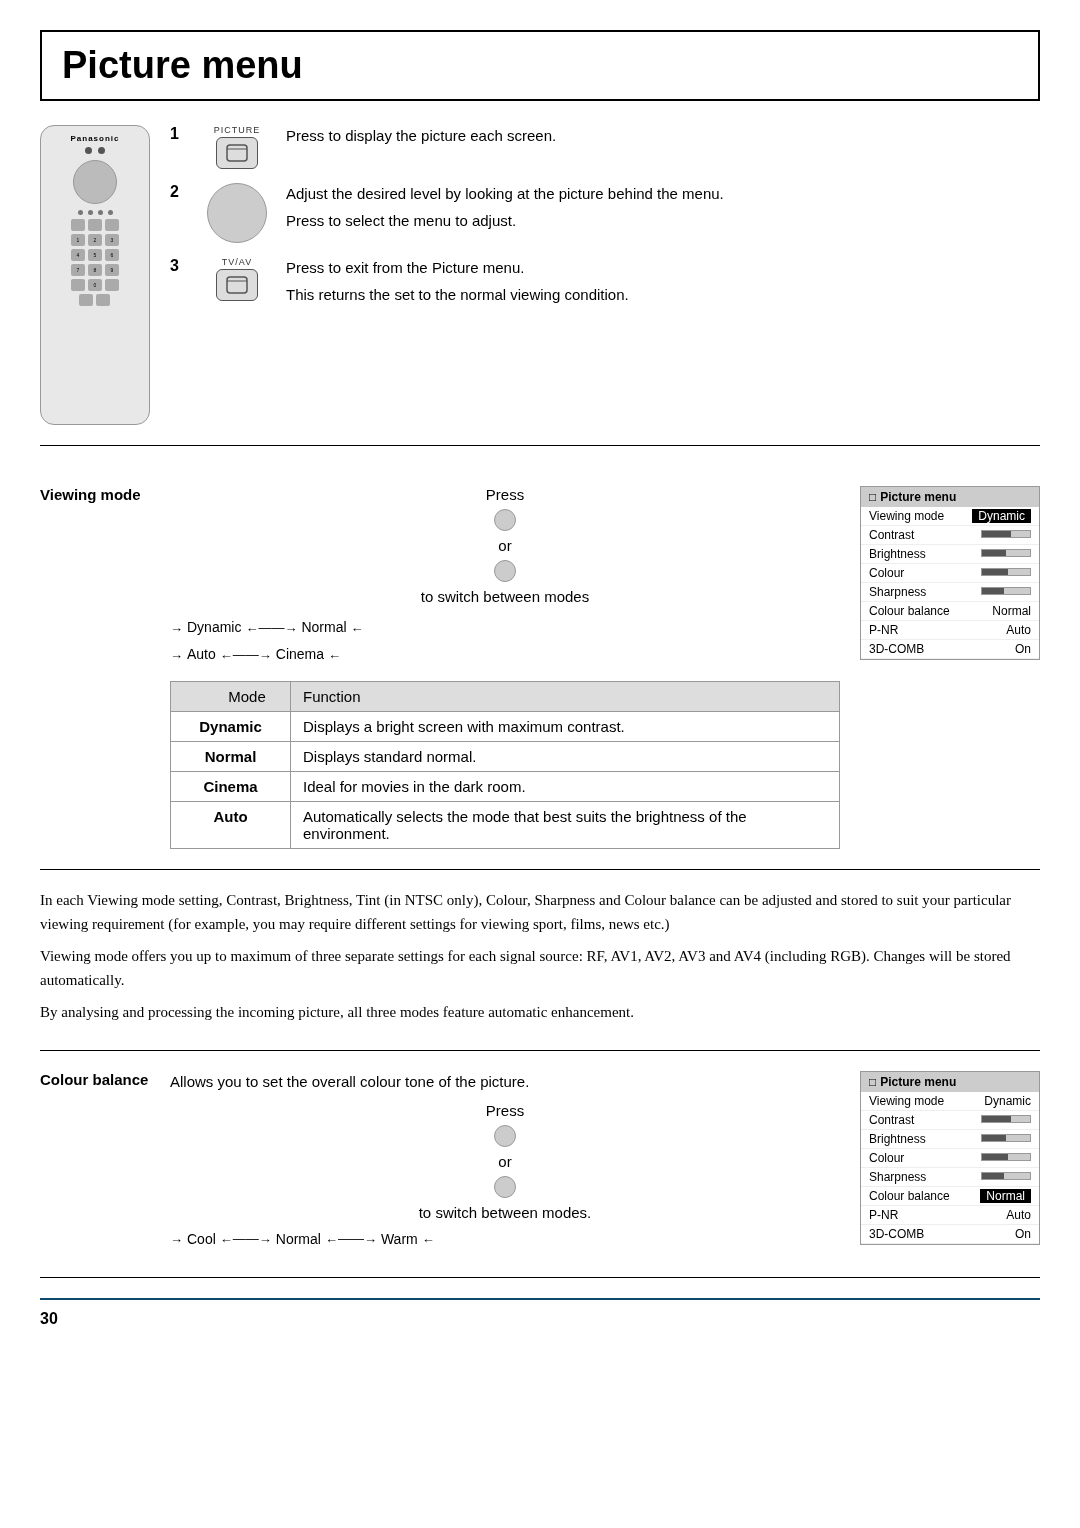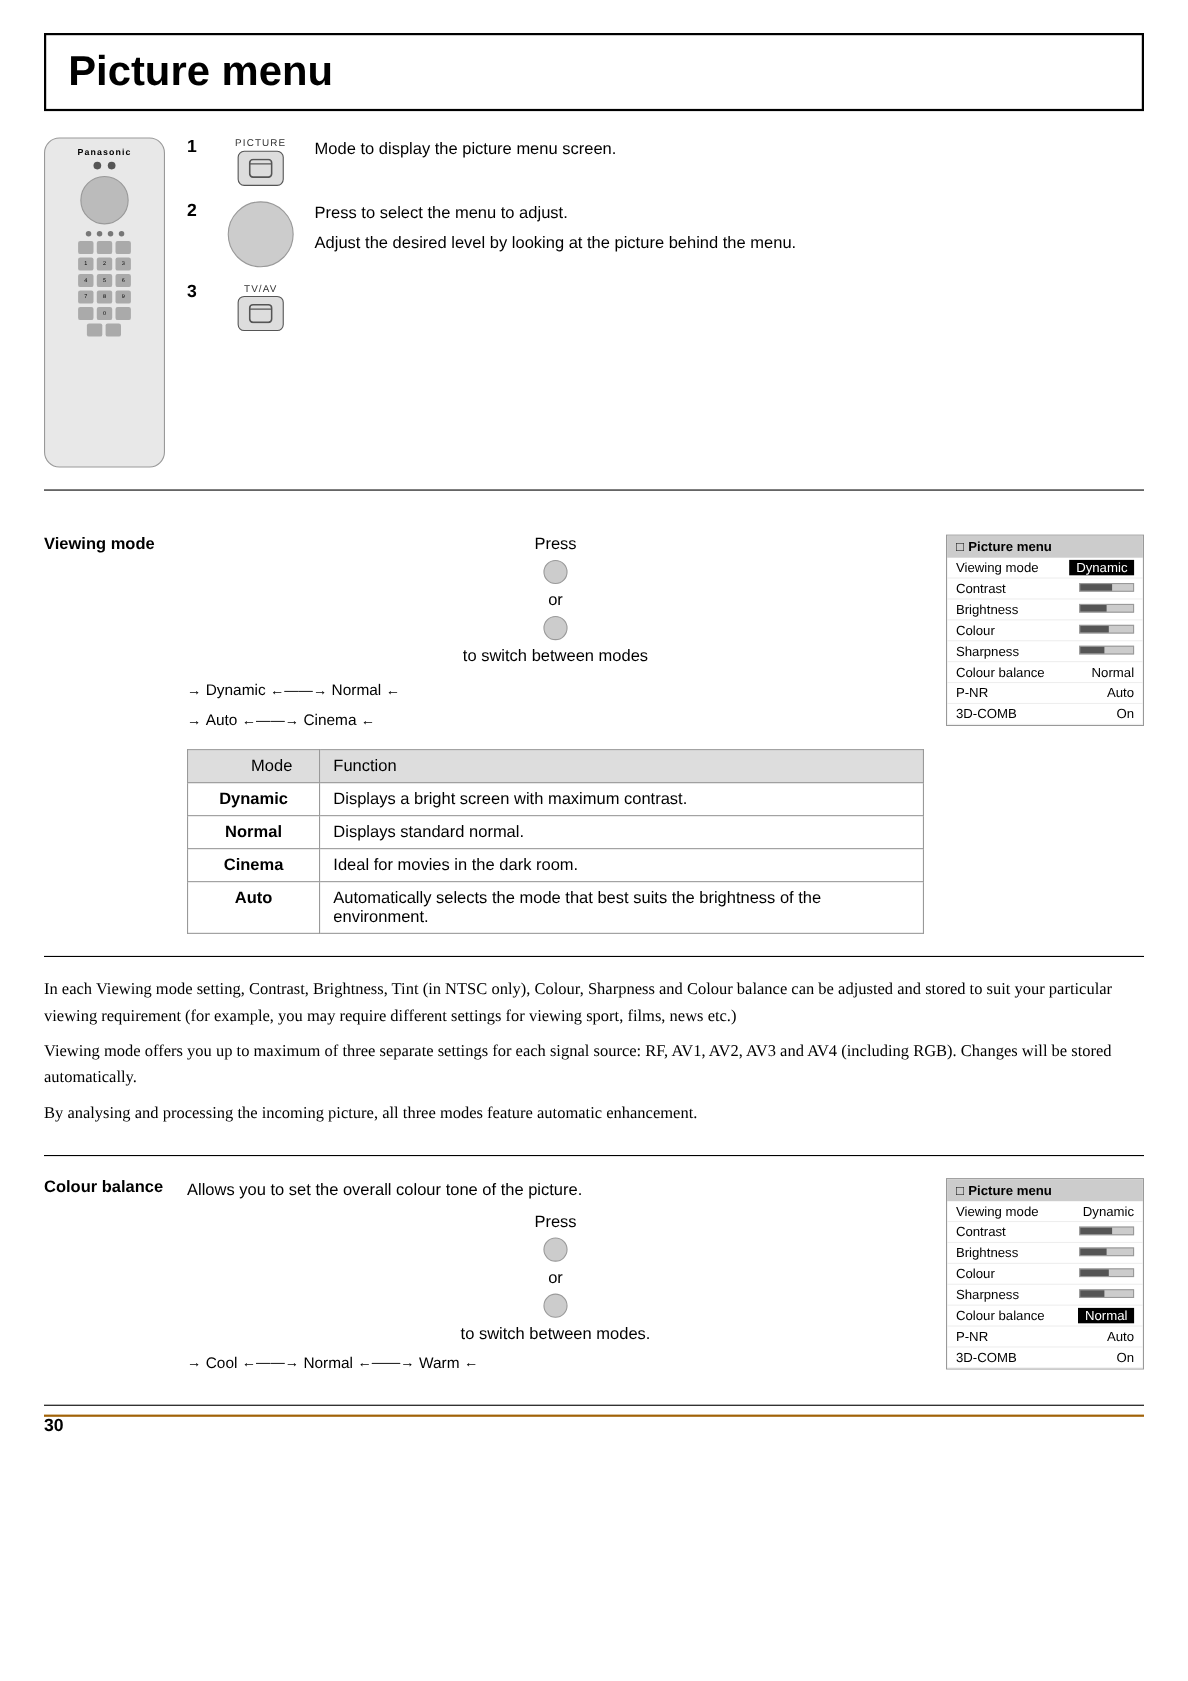--- a/index.html
+++ b/index.html
@@ -388,45 +388,49 @@
       <div class="step-icon">
         <span class="step-icon-label">PICTURE</span>
         <div class="picture-btn">
           <svg width="22" height="18" viewBox="0 0 22 18">
             <rect x="1" y="1" width="20" height="16" rx="3" fill="none" stroke="#555" stroke-width="1.5"></rect>
             <line x1="1" y1="5" x2="21" y2="5" stroke="#555" stroke-width="1"></line>
           </svg>
         </div>
       </div>
       <div class="step-text">
-        <span>Mode to display the picture menu screen.</span>
+        <span>Press to display the picture each screen.</span>
       </div>
     </div>
 
     <div class="step">
       <span class="step-num">2</span>
       <div class="step-icon">
         <div class="nav-btn-big"></div>
       </div>
       <div class="step-text">
+        <p>Adjust the desired level by looking at the picture behind the menu.</p>
         <p>Press to select the menu to adjust.</p>
-        <p>Adjust the desired level by looking at the picture behind the menu.</p>
       </div>
     </div>
 
     <div class="step">
       <span class="step-num">3</span>
       <div class="step-icon">
         <span class="step-icon-label">TV/AV</span>
         <div class="picture-btn">
           <svg width="22" height="18" viewBox="0 0 22 18">
             <rect x="1" y="1" width="20" height="16" rx="3" fill="none" stroke="#555" stroke-width="1.5"></rect>
             <line x1="1" y1="5" x2="21" y2="5" stroke="#555" stroke-width="1"></line>
           </svg>
         </div>
+      </div>
+      <div class="step-text">
+        <p>Press to exit from the Picture menu.</p>
+        <p>This returns the set to the normal viewing condition.</p>
       </div>
     </div>
   </div>
 </div>
 
 <div class="section">
   <div class="section-label">Viewing mode</div>
   <div class="section-content">
 
     <div class="press-line">
@@ -603,15 +607,15 @@
       <span>P-NR</span>
       <span class="pm-val" style="background:transparent;color:#000;">Auto</span>
     </div>
     <div class="pm-row">
       <span>3D-COMB</span>
       <span class="pm-val" style="background:transparent;color:#000;">On</span>
     </div>
   </div>
 </div>
 
-<div style="border-top: 2px solid #a16207; margin-top: 8px; ">
+<div style="border-top: 2px solid #0c4a6e; margin-top: 20px; padding-top: 10px;">
   <span class="page-num">30</span>
 </div>
 
 </body></html>

